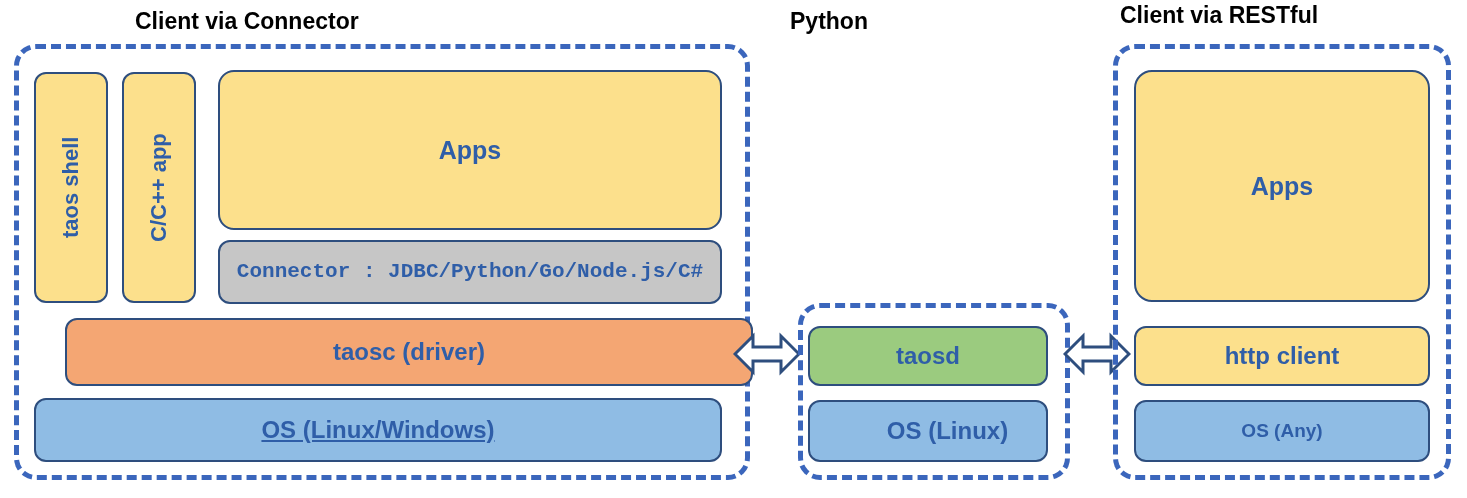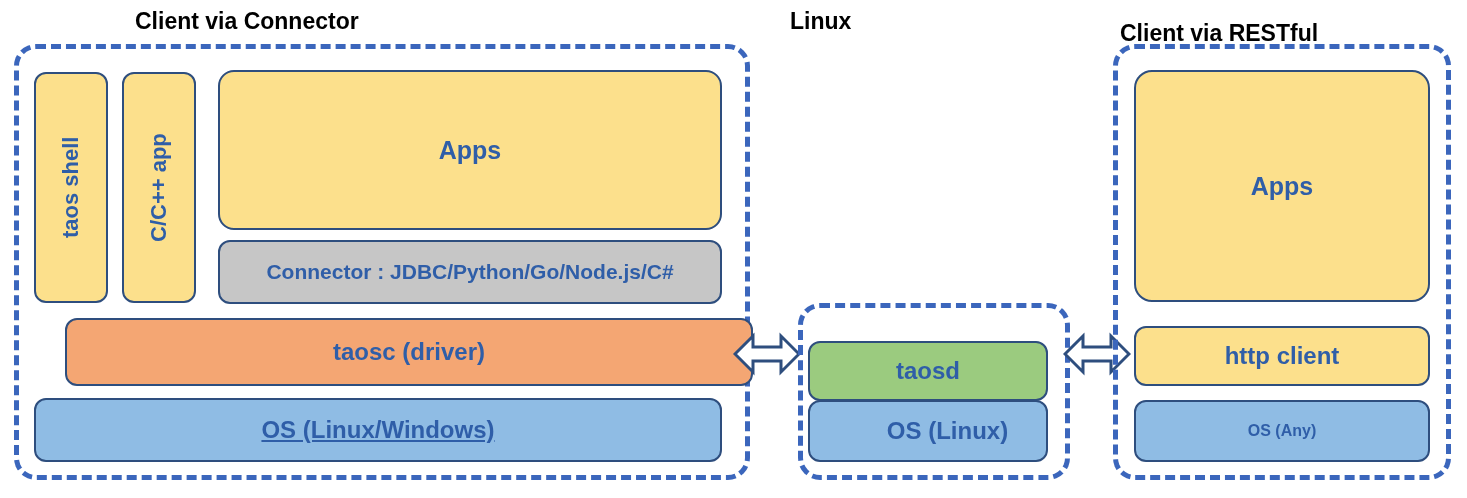--- a/index.html
+++ b/index.html
@@ -46,40 +46,40 @@
     justify-content: center;
     color: #2F5EA8;
     font-weight: bold;
     text-align: center;
     line-height: 1.2;
   }
   .fill-yellow { background: #FCE08C; }
   .fill-orange { background: #F4A673; }
   .fill-blue   { background: #8FBCE4; }
   .fill-green  { background: #9BCB7F; }
-  .fill-gray   { background: #C6C6C6; }
+  .fill-gray   { background: #C6C6C6; font-family: Liberation Mono, monospace; }
 
   .vertical {
     writing-mode: vertical-rl;
     transform: rotate(180deg);
   }
 
   
   .arrow {
     position: absolute;
   }
 </style>
 </head>
 <body>
 
 <div class="col-title" style="left:135px; top:8px; width:500px;">Client via Connector</div>
 
-<div class="col-title" style="left:790px; top:8px; width:250px;">Linux</div>
+<div class="col-title" style="left:790px; top:8px; width:250px;">Python</div>
 
-<div class="col-title" style="left:1120px; top:20px; width:300px;">Client via RESTful</div>
+<div class="col-title" style="left:1120px; top:2px; width:300px;">Client via RESTful</div>
 
 <div class="dashed-box" style="left:14px; top:44px; width:736px; height:436px;"></div>
 
 <div class="node fill-yellow vertical" style="left:34px; top:72px; width:74px; height:231px; font-size:22px;">taos shell</div>
 
 <div class="node fill-yellow vertical" style="left:122px; top:72px; width:74px; height:231px; font-size:22px;">C/C++ app</div>
 
 <div class="node fill-yellow" style="left:218px; top:70px; width:504px; height:160px; font-size:25px; border-radius:16px;">Apps</div>
 
 <div class="node fill-gray" style="left:218px; top:240px; width:504px; height:64px; font-size:21px;">Connector : JDBC/Python/Go/Node.js/C#</div>
@@ -89,31 +89,31 @@
 <div class="node fill-blue" style="left:34px; top:398px; width:688px; height:64px; font-size:24px;text-decoration:underline;">OS (Linux/Windows)</div>
 
 <div class="arrow" style="left:733px; top:328px; width:68px; height:52px;">
   <svg width="68" height="52" viewBox="0 0 68 52" xmlns="http://www.w3.org/2000/svg">
     <polygon points="2,26 20,8 20,19 48,19 48,8 66,26 48,44 48,33 20,33 20,44" fill="#ffffff" stroke="#2E4E7E" stroke-width="3" stroke-linejoin="miter"></polygon>
   </svg>
 </div>
 
 <div class="dashed-box" style="left:798px; top:303px; width:272px; height:177px;"></div>
 
-<div class="node fill-green" style="left:808px; top:341px; width:240px; height:60px; font-size:24px;">taosd</div>
+<div class="node fill-green" style="left:808px; top:326px; width:240px; height:60px; font-size:24px;">taosd</div>
 
 <div class="node fill-blue" style="left:808px; top:400px; width:240px; height:62px; font-size:24px;padding-left:39px;">OS (Linux)</div>
 
 <div class="arrow" style="left:1063px; top:328px; width:68px; height:52px;">
   <svg width="68" height="52" viewBox="0 0 68 52" xmlns="http://www.w3.org/2000/svg">
     <polygon points="2,26 20,8 20,19 48,19 48,8 66,26 48,44 48,33 20,33 20,44" fill="#ffffff" stroke="#2E4E7E" stroke-width="3" stroke-linejoin="miter"></polygon>
   </svg>
 </div>
 
 <div class="dashed-box" style="left:1113px; top:44px; width:338px; height:436px;"></div>
 
 <div class="node fill-yellow" style="left:1134px; top:70px; width:296px; height:232px; font-size:25px; border-radius:18px; flex-direction:column;">
   <span>Apps</span>
 </div>
 
 <div class="node fill-yellow" style="left:1134px; top:326px; width:296px; height:60px; font-size:24px;">http client</div>
 
-<div class="node fill-blue" style="left:1134px; top:400px; width:296px; height:62px; font-size:16px;">OS (Any)</div>
+<div class="node fill-blue" style="left:1134px; top:400px; width:296px; height:62px; font-size:19px;">OS (Any)</div>
 
 </body></html>

